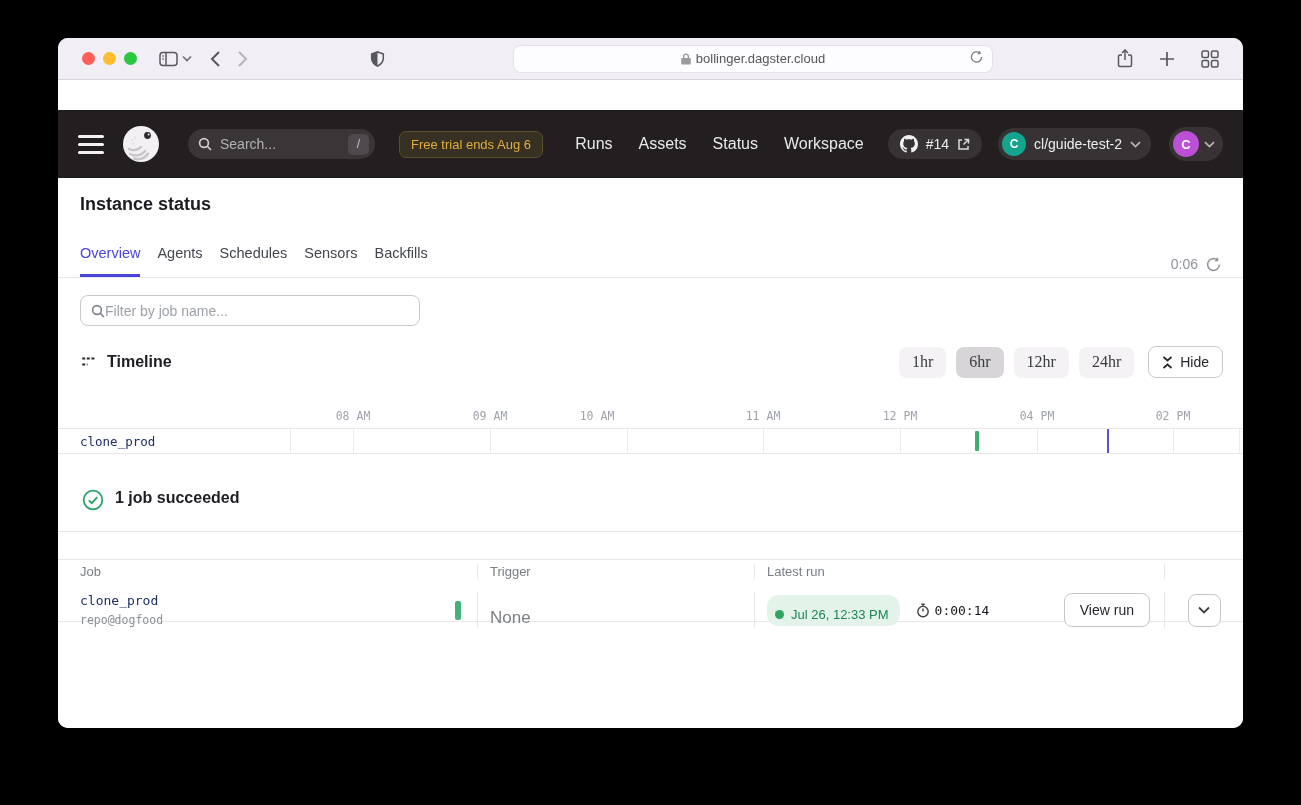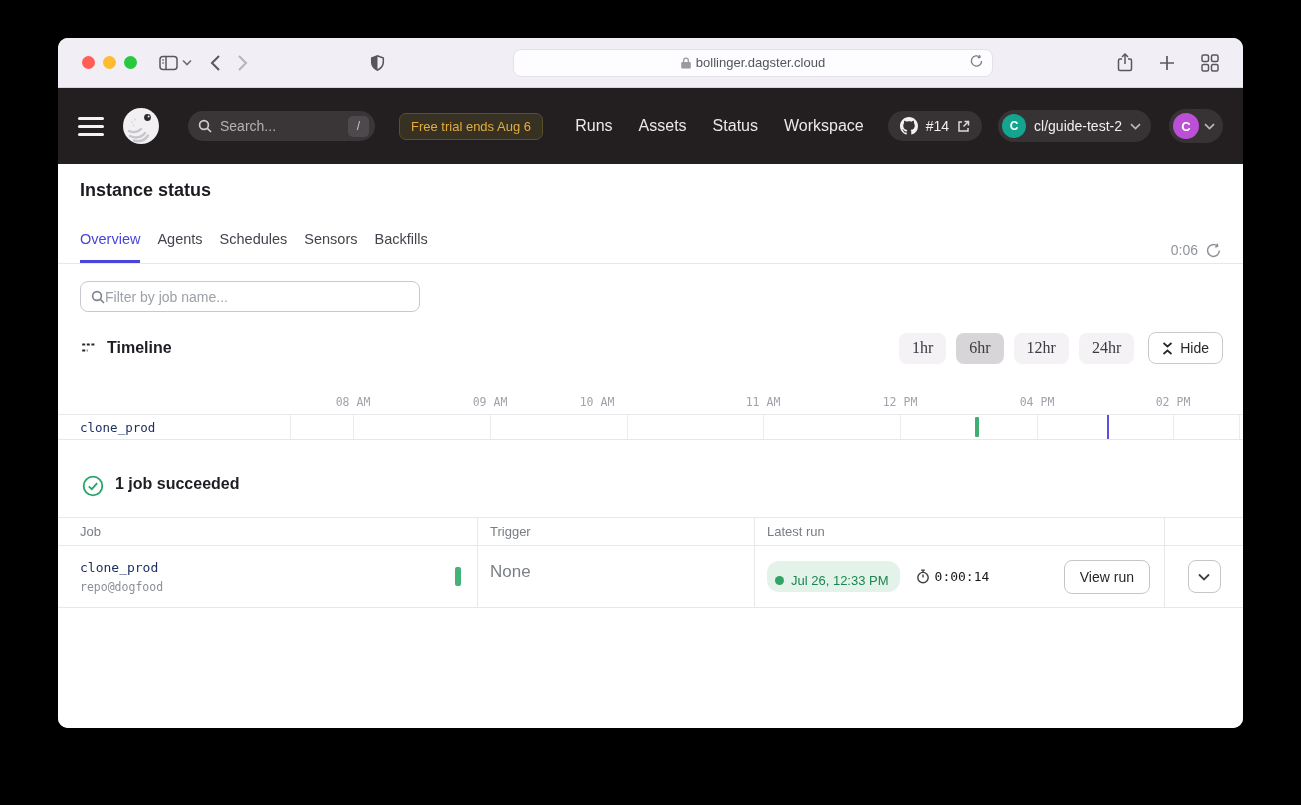--- a/index.html
+++ b/index.html
@@ -3,34 +3,34 @@
 <meta charset="utf-8">
 <style>
   * { margin:0; padding:0; box-sizing:border-box; }
   html,body { width:1301px; height:805px; background:#000; font-family:"Liberation Sans", sans-serif; overflow:hidden; }
   .window {
     position:absolute; left:58px; top:38px; width:1185px; height:690px;
     border-radius:10px; overflow:hidden; background:#fff; display:flex; flex-direction:column;
     box-shadow:0 25px 60px rgba(0,0,0,.65);
   }
   
-  .chrome { height:50px; background:#f2eef5; border-bottom:1px solid #d9d4dc; display:flex; align-items:center; padding:0 24px; flex:0 0 auto; }
+  .chrome { height:42px; background:#f2eef5; border-bottom:1px solid #d9d4dc; display:flex; align-items:center; padding:0 24px; flex:0 0 auto; }
   .traffic { display:flex; gap:8px; margin-right:22px; }
   .traffic span { width:13px; height:13px; border-radius:50%; display:block; }
   .chrome-icon { color:#57585d; display:flex; align-items:center; justify-content:center; }
   .chrome-icon.dim { color:#b6b3bb; }
   .chev-tiny { margin:0 10px 0 4px; color:#6f7075; }
   .navbtn { margin:0 8px; }
   .urlbar { flex:0 0 480px; margin:0 auto; height:28px; background:#fdfcfe; border:1px solid #e6e1e9; border-radius:8px;
             display:flex; align-items:center; justify-content:center; position:relative; color:#55565b; font-size:13px; }
   .urlbar .reload { position:absolute; right:9px; color:#7c7d82; }
   .urlbar .lock { margin-right:5px; color:#9a9aa0; display:flex; }
   .chrome-right { display:flex; align-items:center; gap:26px; margin-left:10px; }
   
-  .appbar { height:76px; background:#231f21; display:flex; align-items:center; padding:0 20px; flex:0 0 auto; }
+  .appbar { height:68px; background:#231f21; display:flex; align-items:center; padding:0 20px; flex:0 0 auto;margin-top:30px; }
   .hamburger { width:26px; display:flex; flex-direction:column; gap:5px; cursor:pointer; }
   .hamburger i { display:block; height:3px; background:#f4f2f4; border-radius:2px; }
   .logo { width:38px; height:38px; margin-left:18px; }
   .searchpill { margin-left:28px; width:187px; height:30px; background:#3a3638; border-radius:15px; display:flex; align-items:center; padding:0 6px 0 10px; }
   .searchpill input { background:transparent; border:none; outline:none; color:#cfccd0; font-size:14px; width:110px; margin-left:8px; }
   .searchpill input::placeholder { color:#b4b1b5; }
   .slashkey { margin-left:auto; width:21px; height:21px; background:#4d494c; border-radius:5px; color:#c9c6ca; font-size:12px; display:flex; align-items:center; justify-content:center; }
   .trial { margin-left:24px; padding:5px 11px; border:1px solid #5a5128; border-radius:7px; background:#363122; color:#e2ac41; font-size:13px; white-space:nowrap; }
   .appnav { margin-left:auto; display:flex; align-items:center; gap:26px; }
   .appnav a { color:#eae8ea; font-size:16px; font-weight:500; text-decoration:none; cursor:pointer; }
@@ -65,21 +65,21 @@
   .gridline { position:absolute; top:0; bottom:0; width:1px; background:#ecebee; }
   .lane-label { position:absolute; left:22px; top:5px; font-family:"DejaVu Sans Mono", monospace; font-size:12.5px; color:#1e2f63; cursor:pointer; }
   .runtick { position:absolute; top:2px; bottom:2px; width:4px; border-radius:1px; }
   .nowline { position:absolute; top:0; bottom:0; width:2px; }
   
   .succ { margin:35px 0 0 24px; display:flex; align-items:flex-start; gap:11px; }
   .succ-label { font-size:16px; font-weight:700; color:#1d1e23; }
   
   .jobs-table { margin-top:20px; border-top:1px solid #e8e7ea; }
   .trow { display:grid; grid-template-columns:420px 277px 410px 1fr; }
-  .trow > div { border-right:1px solid #e8e7ea; }
+  .trow > div { border-right:1px solid #e8e7ea;margin-top:32px; }
   .trow > div:last-child { border-right:none; }
   .thead { height:28px; border-bottom:1px solid #e8e7ea; }
   .thead > div { display:flex; align-items:center; padding-left:22px; font-size:13px; color:#787d86; }
   .thead > div.c2, .thead > div.c3 { padding-left:12px; }
   .tbody { height:62px; border-bottom:1px solid #e8e7ea; }
   .cell-job { display:flex; align-items:center; padding:0 16px 0 22px; }
   .jobnames { display:flex; flex-direction:column; gap:5px; }
   .jobname { font-family:"DejaVu Sans Mono", monospace; font-size:13px; color:#1e2f63; cursor:pointer; }
   .jobloc { font-family:"DejaVu Sans Mono", monospace; font-size:11.5px; color:#8c9096; }
   .jobspark { margin-left:auto; width:6px; height:19px; border-radius:2px; background:#44b179; }

